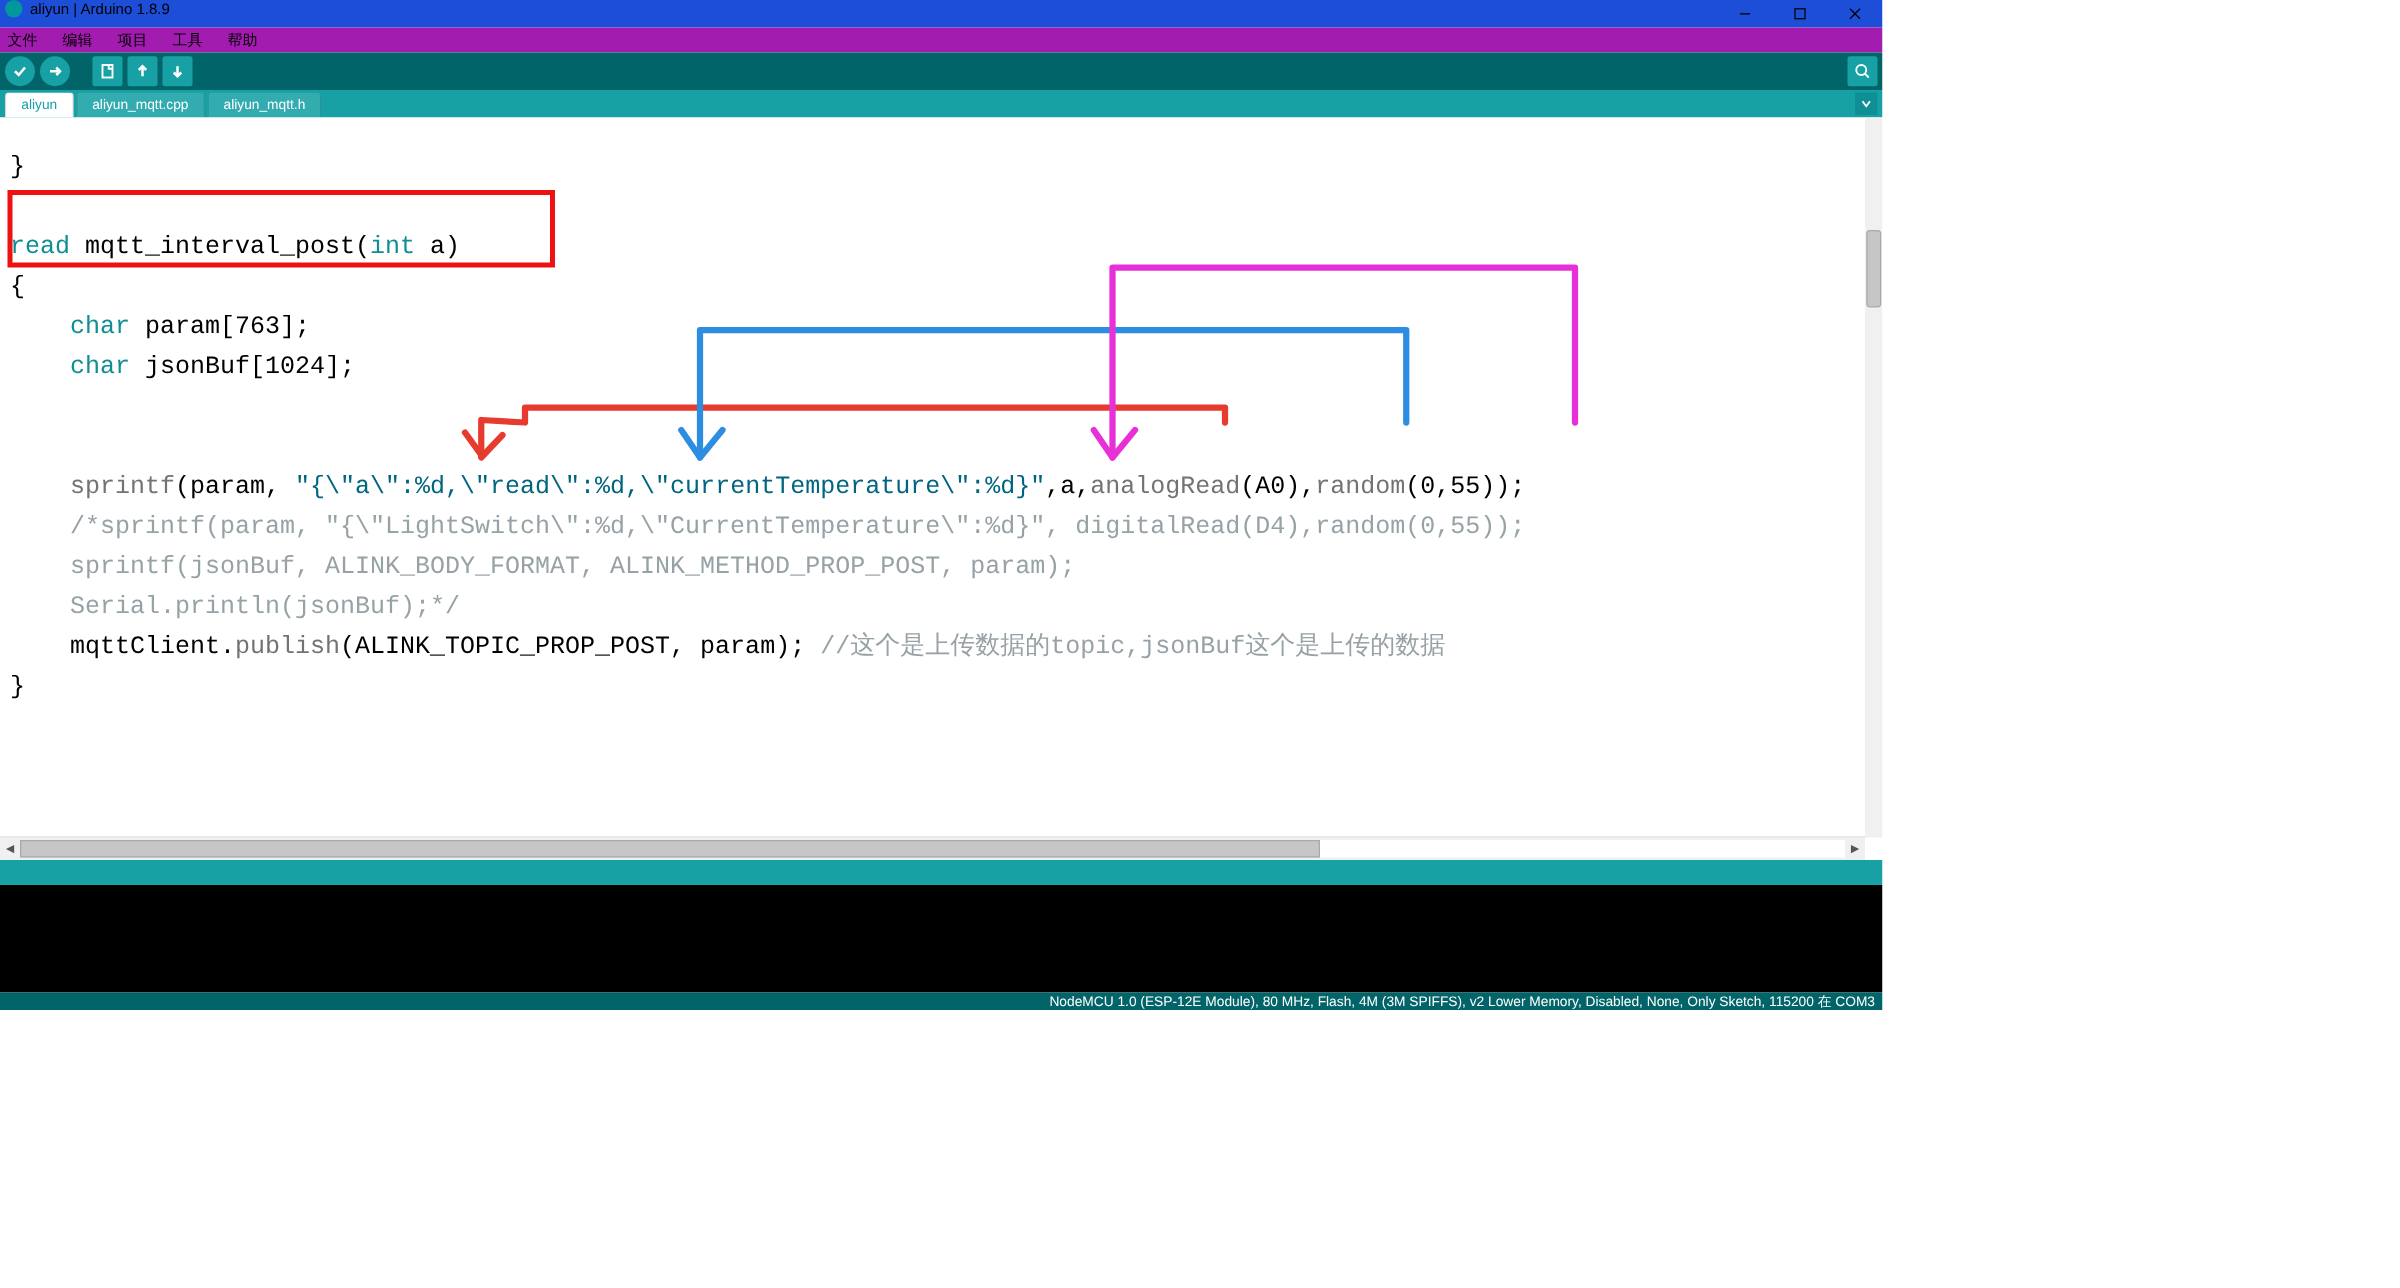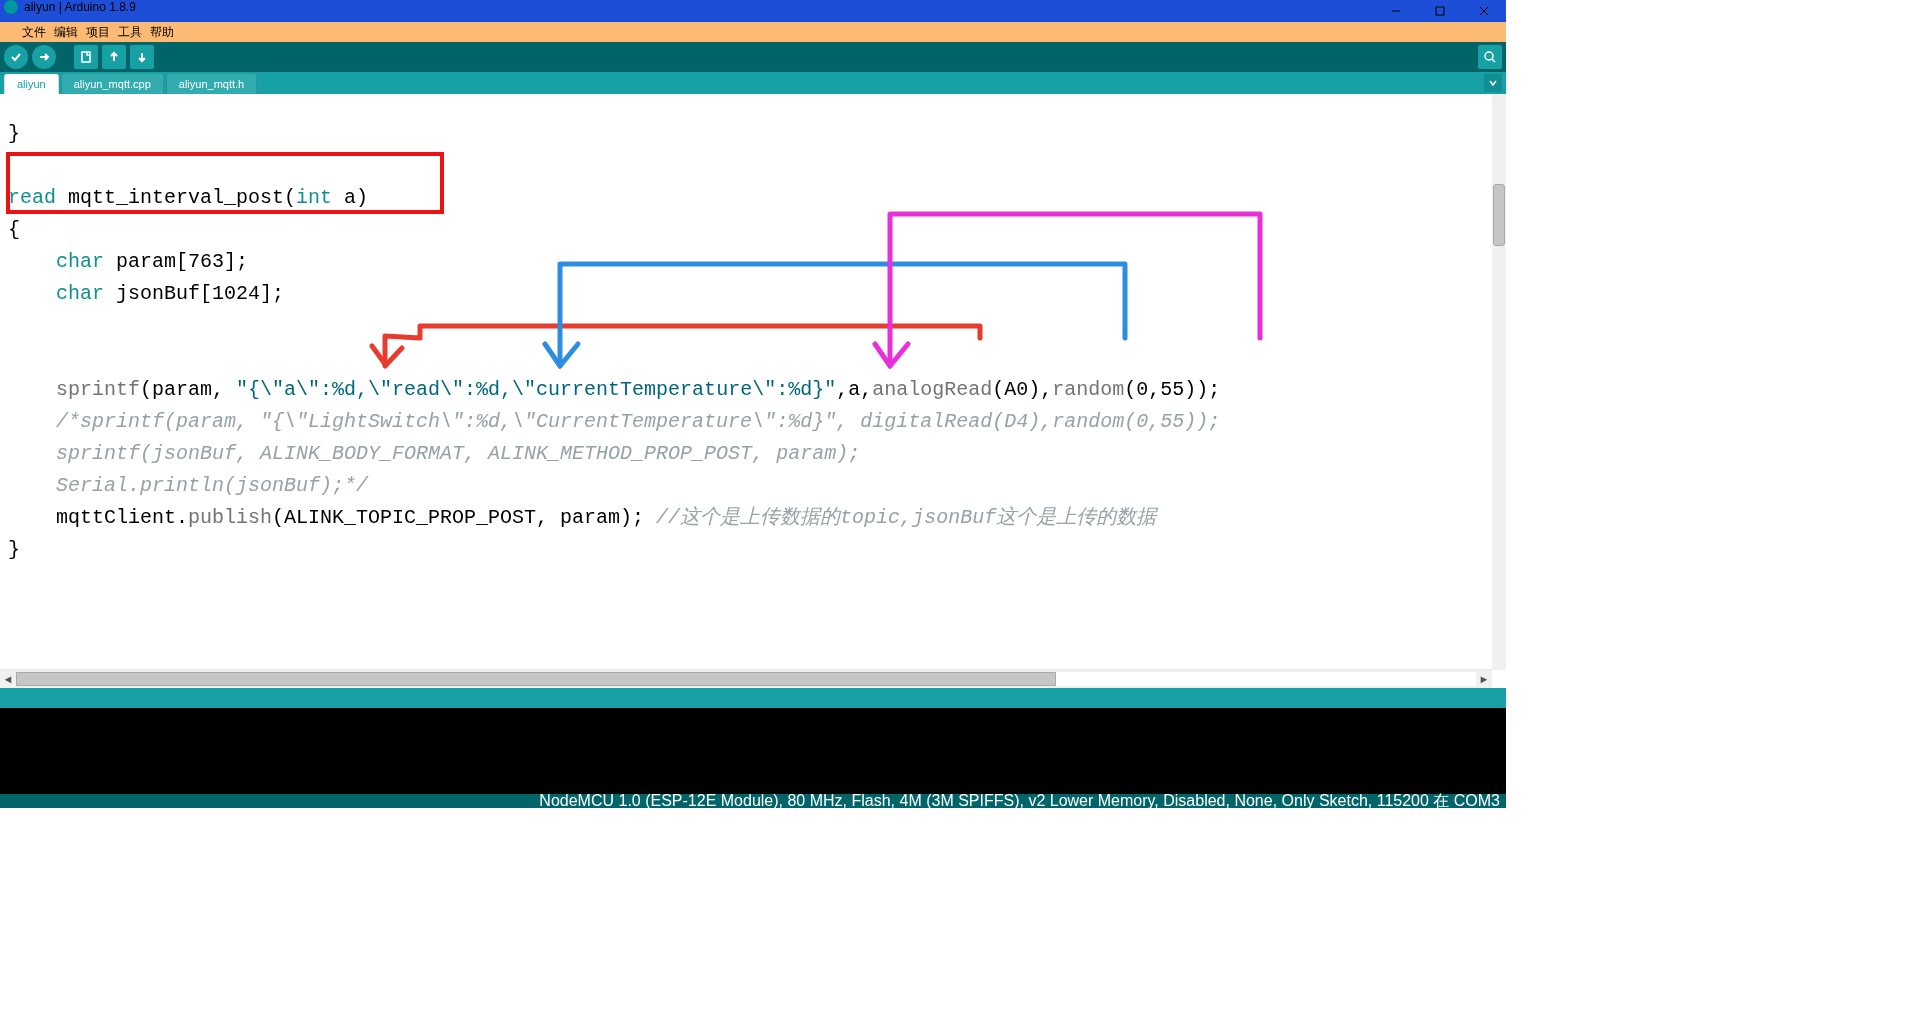--- a/index.html
+++ b/index.html
@@ -40,26 +40,27 @@
     align-items: center;
     justify-content: center;
     color: #000;
     font-size: 12px;
   }
   .titlebar .win-btn svg { stroke: #000; }
 
   
   .menubar {
     height: 20px;
-    background: #fdba74;
-    display: flex;
-    align-items: center;
-    padding-left: 20px;
+    background: #a21caf;
+    display: flex;
+    align-items: center;
+    padding-left: 4px;
     font-size: 12px;
     color: #000;
+    gap: 12px;
   }
   .menubar .menu-item {
     margin-right: 4px;
     padding: 0 2px;
   }
 
   
   .toolbar {
     height: 30px;
     background: #006468;
@@ -141,21 +142,21 @@
     font-family: Consolas, "Courier New", monospace;
     font-size: 20px;
     line-height: 32px;
     white-space: pre;
     color: #000;
     padding: 4px 8px;
   }
   .kw-type { color: #0f8e94; }
   .kw-call { color: #737373; }
   .str     { color: #006680; }
-  .cmt     { color: #97a2a6; font-style: italic; }
+  .cmt     { color: #97a2a6; }
   .plain   { color: #000; }
 
   .red-box {
     position: absolute;
     border: 4px solid #e11;
     pointer-events: none;
   }
 
   .annot-svg {
     position: absolute;
@@ -218,21 +219,21 @@
     height: 86px;
     background: #000;
     color: #fff;
     font-family: Consolas, monospace;
     font-size: 11px;
   }
   .statusbar {
     height: 14px;
     background: #006468;
     color: #fff;
-    font-size: 16px;
+    font-size: 11px;
     display: flex;
     align-items: center;
     justify-content: flex-end;
     padding: 0 6px;
     letter-spacing: 0;
   }
 </style>
 </head>
 <body>
 

